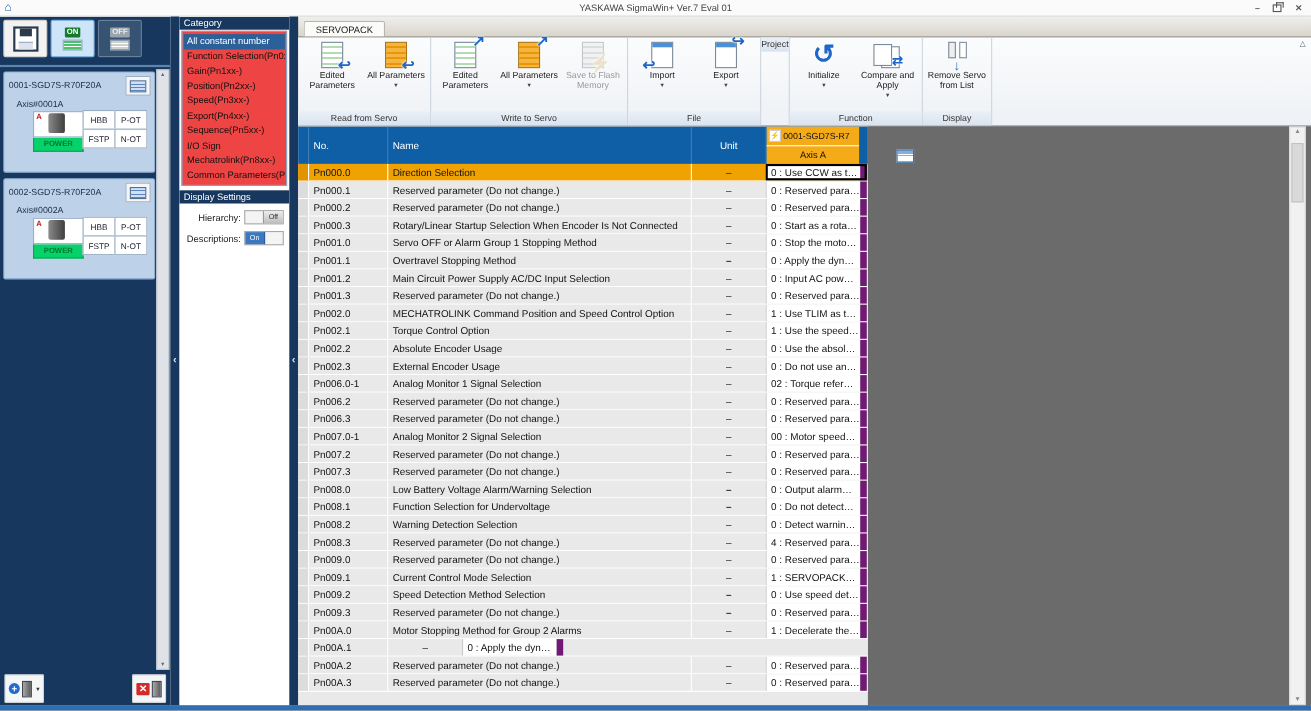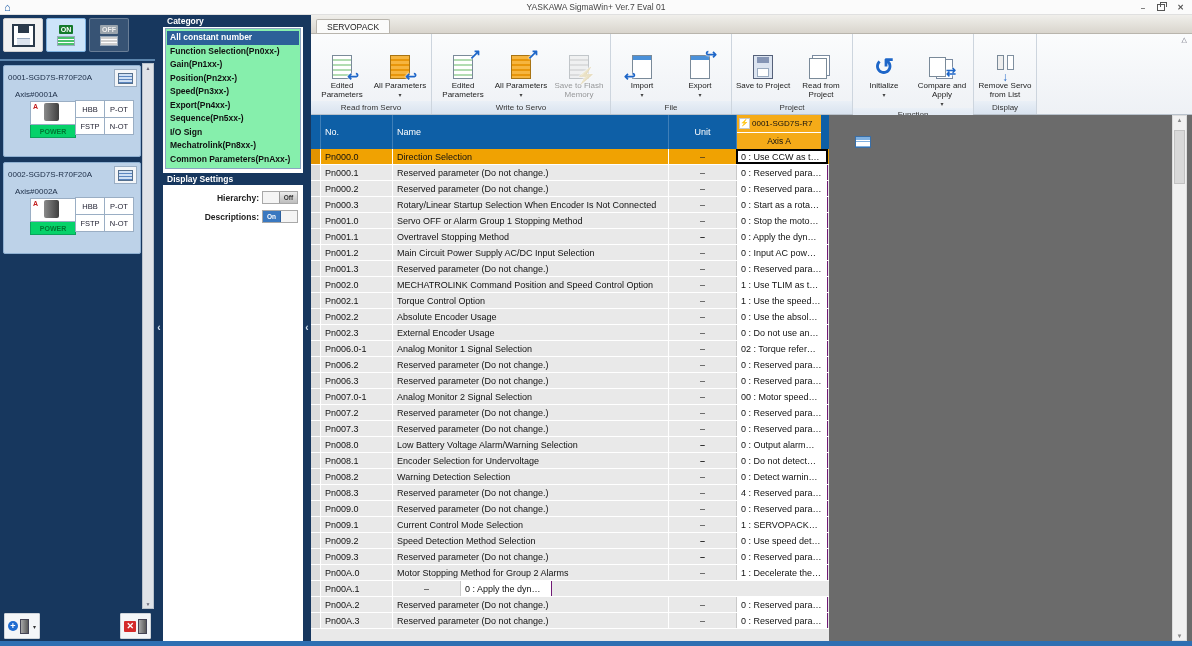--- a/index.html
+++ b/index.html
@@ -62,38 +62,38 @@
   .splitter{width:8px;background:#17375e;position:relative;flex:none;cursor:pointer;}
   .splitter::after{content:"‹";color:#d8e6f2;font-size:10px;font-weight:bold;position:absolute;top:50%;left:50%;transform:translate(-50%,-55%);}
   
   .dockwrap{flex:1;display:flex;flex-direction:column;min-width:0;}
   .dock-header{height:12px;background:#ece9e6;border-bottom:1px solid #d2cfcb;display:flex;align-items:center;font-size:8.5px;color:#222;padding:0 4px;flex:none;}
   .dock-btns{margin-left:auto;display:flex;gap:9px;color:#555;font-size:8px;align-items:center;margin-right:3px;}
   .g-dd::before{content:"▾";}
   .g-pin::before{content:"⊣";font-weight:bold;}
   .dockbody{flex:1;display:flex;min-height:0;}
   
-  .catpanel{width:140px;background:#fff;display:flex;flex-direction:column;flex:none;overflow:hidden;font-weight:bold;}
+  .catpanel{width:100px;background:#fff;display:flex;flex-direction:column;flex:none;overflow:hidden;}
   .panel-head{background:#17375e;color:#fff;font-size:8.5px;padding:1px 4px;flex:none;}
-  .catlist{border:1px solid #8aa4c0;margin:1px 2px 4px 2px;background:#86efac;padding:2px 1px;}
+  .catlist{border:1px solid #8aa4c0;margin:1px 2px 4px 2px;background:#ef4444;padding:2px 1px;}
   .catitem{font-size:8.5px;color:#111;padding:1px 3px;line-height:11.5px;white-space:nowrap;overflow:hidden;}
   .catitem.sel{background:#2c6098;color:#fff;}
   .ds-row{display:flex;justify-content:flex-end;align-items:center;font-size:8.5px;color:#222;margin:6px 5px 0 0;gap:3px;}
   .toggle{width:34px;height:11px;background:#f4f4f4;border:1px solid #a8a8a8;position:relative;flex:none;}
   .knob{position:absolute;top:0;bottom:0;width:17px;display:flex;align-items:center;justify-content:center;font-size:6.5px;}
   .knob.right{right:0;background:linear-gradient(#ececec,#bdbdbd);color:#333;border-left:1px solid #999;}
   .knob.left{left:0;background:#3a78c0;color:#fff;border-right:1px solid #2a5f9e;}
   
   .servoarea{flex:1;display:flex;flex-direction:column;min-width:0;background:#6b6b6b;}
   .tabstrip{height:18px;background:linear-gradient(#f0efeb,#d9d5cd);display:flex;align-items:flex-end;padding-left:5px;border-bottom:1px solid #b9b5ad;flex:none;}
   .tab{background:#fbfbfa;border:1px solid #b9b5ad;border-bottom:none;border-radius:2px 2px 0 0;font-size:8.5px;padding:2px 10px 1px;color:#222;}
   .ribbon{height:80px;background:linear-gradient(#fbfcfd,#eef1f5);border-bottom:1px solid #b9c2cc;display:flex;position:relative;flex:none;}
   .rgroup{display:flex;flex-direction:column;border-right:1px solid #cdd5de;flex:none;}
   .rbtns{flex:1;display:flex;align-items:stretch;padding:1px 2px 0;}
-  .rbtn{width:58px;display:flex;flex-direction:column;align-items:center;font-size:8px;color:#222;text-align:center;line-height:1.12;padding-top:18px;border-radius:2px;}
+  .rbtn{width:58px;display:flex;flex-direction:column;align-items:center;font-size:8px;color:#222;text-align:center;line-height:1.12;padding-top:1px;border-radius:2px;}
   .rbtn.disabled{opacity:.45;filter:grayscale(.6);}
   .rlabel{margin-top:1px;}
   .menu-arrow{font-size:6px;color:#444;margin-top:1px;}
   .menu-arrow::before{content:"▾";}
   .rcaption{height:13px;background:linear-gradient(#eaf0f7,#d9e3ef);font-size:8px;color:#333;text-align:center;line-height:13px;flex:none;}
   .collapse-btn{position:absolute;top:2px;right:5px;color:#667;font-size:7px;}
   .collapse-btn::before{content:"△";}
   
   .ribicon{position:relative;width:30px;height:28px;flex:none;}
   .ribicon .bx{position:absolute;left:5px;top:2px;width:18px;height:22px;border:1px solid #7a8a99;background:#fff;}
@@ -137,21 +137,21 @@
   .vh-top{flex:1;display:flex;align-items:center;gap:2px;padding:0 2px;border-bottom:1px solid #fff;font-size:8px;white-space:nowrap;overflow:hidden;}
   .flashbox{width:9px;height:9px;background:#fff;border:1px solid #c8c8c8;display:flex;align-items:center;justify-content:center;flex:none;}
   .flashbox::before{content:"⚡";color:#1a9e3c;font-size:7px;}
   .vh-bot{flex:1;display:flex;align-items:center;justify-content:center;font-size:8.5px;}
   .tbody{flex:1;overflow:hidden;}
   .trow{display:flex;height:16px;font-size:9px;color:#111;background:#e9e9e9;border-bottom:1px solid #fff;box-sizing:border-box;}
   .trow .c{display:flex;align-items:center;padding:0 4px;border-right:1px solid #fff;box-sizing:border-box;white-space:nowrap;overflow:hidden;}
   .trow .c-stripe{background:#dcdcdc;padding:0;}
   .trow .c-unit{color:#222;}
   .trow .c-unit.b{font-weight:bold;}
-  .trow .c-val{background:#fff;border-right:1px solid #701a75;border-left:1px solid #c9c9c9;margin-left:-1px;}
+  .trow .c-val{background:#fff;border-right:6px solid #701a75;border-left:1px solid #c9c9c9;margin-left:-1px;}
   .trow.sel{background:#f0a202;}
   .trow.sel .c-stripe{background:#e29300;}
   .trow.sel .c-val{background:#fff;outline:2px solid #000;outline-offset:-2px;}
   .grayarea{flex:1;position:relative;min-width:0;}
   .tblico{position:absolute;left:26px;top:21px;width:14px;height:10px;background:#fff;border:1px solid #3a6ea5;
           background-image:linear-gradient(#7fb0e0 0 3px,transparent 3px),repeating-linear-gradient(180deg,transparent 0 4px,#7fb0e0 4px 5px);}
   .mainscroll{position:absolute;right:5px;top:0;bottom:0;width:13px;background:#f1f1f1;border:1px solid #dcdcdc;}
   .mainscroll .sarr{color:#888;font-size:6px;}
   .mthumb{position:absolute;left:1px;right:1px;top:14px;height:52px;background:#d9d9d9;border:1px solid #c2c2c2;}
   
@@ -357,38 +357,20 @@
                       <span class="bx"></span>
                       <span class="arr"></span>
                     </span>
           <span class="rlabel">Export</span>
           <span class="menu-arrow"></span>
         </div>
      </div>
      <div class="rcaption">File</div>
    </div>
               <div class="rgroup">
-     <div class="rbtns">
-                  <div class="rbtn">
-          <span class="ribicon i-save-project">
-                      <span class="bx"></span>
-                      <span class="arr"></span>
-                    </span>
-          <span class="rlabel">Save to Project</span>
-
-        </div>
-                  <div class="rbtn">
-          <span class="ribicon i-read-project">
-                      <span class="bx"></span>
-                      <span class="arr"></span>
-                    </span>
-          <span class="rlabel">Read from Project</span>
-
-        </div>
-     </div>
      <div class="rcaption">Project</div>
    </div>
               <div class="rgroup">
      <div class="rbtns">
                   <div class="rbtn">
           <span class="ribicon i-initialize">
                       <span class="arr"></span>
                     </span>
           <span class="rlabel">Initialize</span>
           <span class="menu-arrow"></span>
@@ -563,21 +545,21 @@
                   <div class="trow">
      <div class="c c-stripe"></div>
      <div class="c c-no">Pn008.0</div>
      <div class="c c-name">Low Battery Voltage Alarm/Warning Selection</div>
      <div class="c c-unit b">–</div>
      <div class="c c-val">0 : Output alarm…</div>
    </div>
                   <div class="trow">
      <div class="c c-stripe"></div>
      <div class="c c-no">Pn008.1</div>
-     <div class="c c-name">Encoder Selection for Undervoltage</div>
+     <div class="c c-name">Function Selection for Undervoltage</div>
      <div class="c c-unit b">–</div>
      <div class="c c-val">0 : Do not detect…</div>
    </div>
                   <div class="trow">
      <div class="c c-stripe"></div>
      <div class="c c-no">Pn008.2</div>
      <div class="c c-name">Warning Detection Selection</div>
      <div class="c c-unit">–</div>
      <div class="c c-val">0 : Detect warnin…</div>
    </div>

